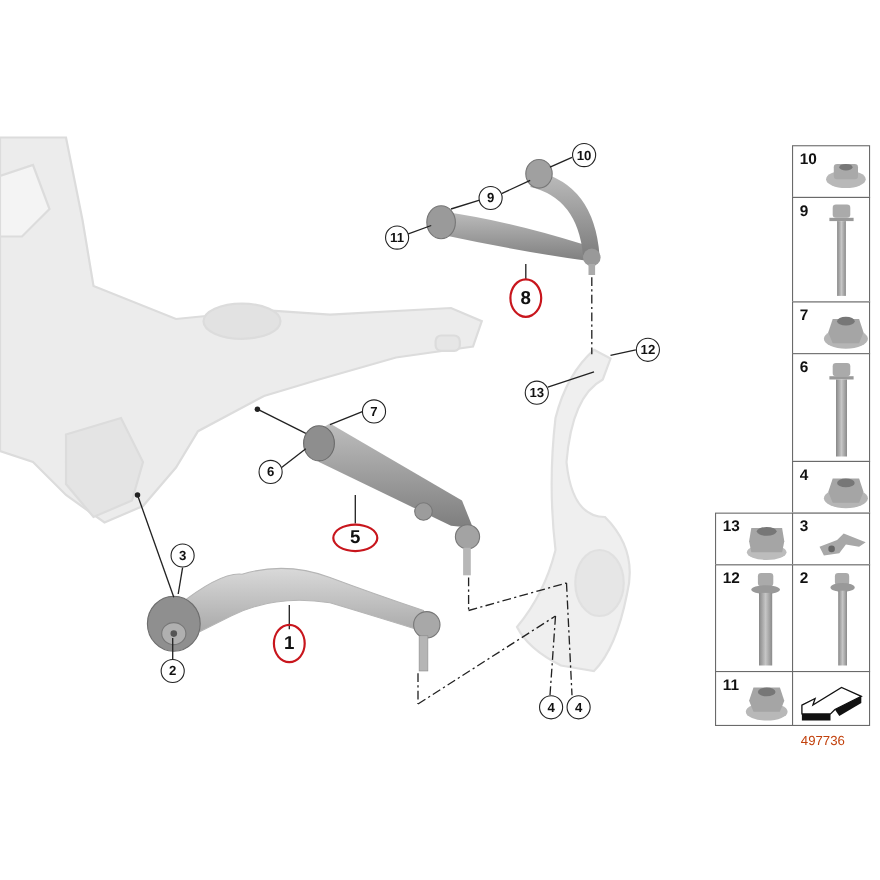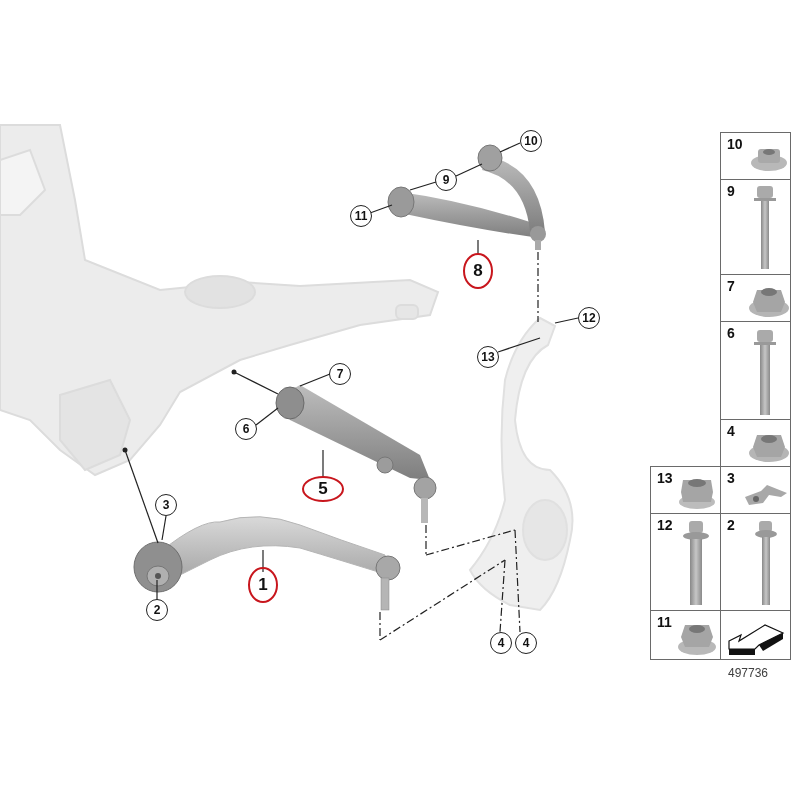--- a/index.html
+++ b/index.html
@@ -12,21 +12,21 @@
     font-weight: bold; font-size: 12px; color: #111;
     display: flex; align-items: center; justify-content: center;
   }
   .callout.red {
     border: 2.4px solid #c8161d; width: 30px; height: 36px;
     border-radius: 50% / 50%; font-size: 17px; background: transparent;
   }
   .callout.red.wide { width: 42px; height: 26px; }
   .kit { position: absolute; border: 1px solid #6a6a6a; box-sizing: border-box; background: #fff; }
   .kit .num { position: absolute; left: 6px; top: 3px; font-weight: bold; font-size: 14px; color: #111; }
-  .ref { position: absolute; left: 728px; top: 666px; font-size: 12px; color: #404040; }
+  .ref { position: absolute; left: 728px; top: 666px; font-size: 12px; color: #c2410c; }
 </style>
 </head>
 <body>
 
 <div id="stage">
   <svg width="800" height="800" viewBox="0 0 800 800" style="position:absolute;left:0;top:0">
     <defs>
       <linearGradient id="armG" x1="0" y1="0" x2="0" y2="1">
         <stop offset="0" stop-color="#bdbdbd"></stop>
           <stop offset="0.5" stop-color="#9d9d9d"></stop>

